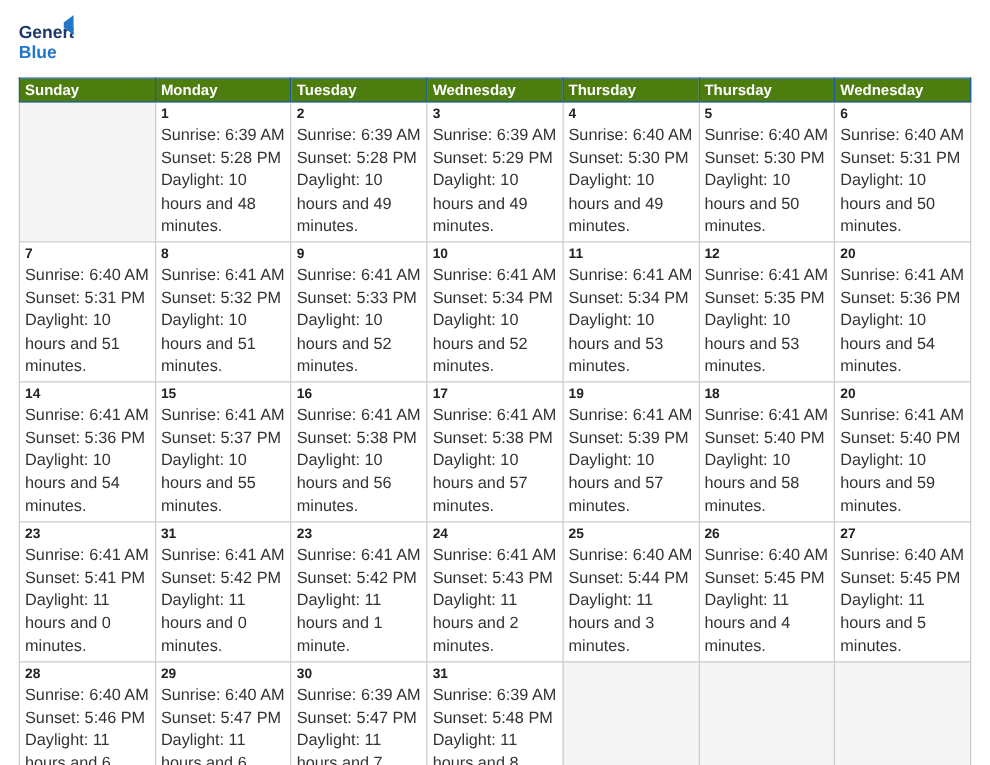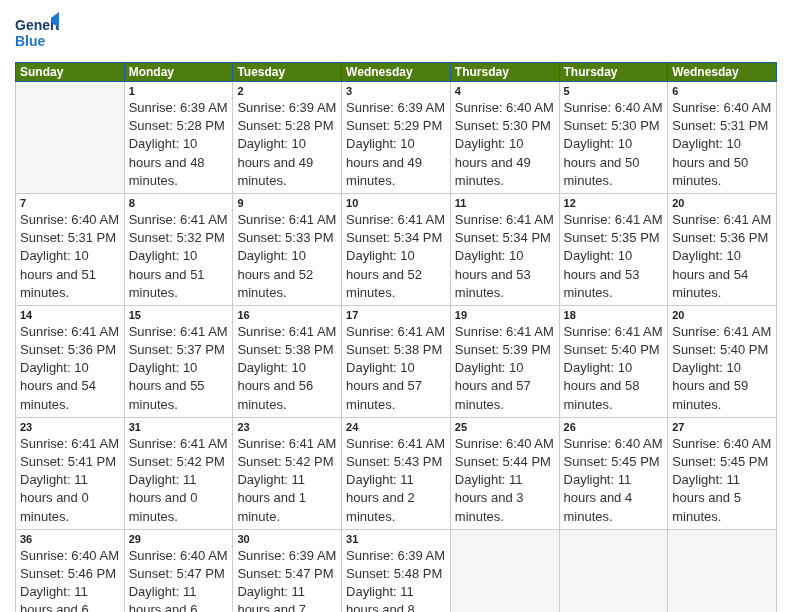--- a/index.html
+++ b/index.html
@@ -173,21 +173,21 @@
           <td><span class="day-num">24</span>
         <span class="day-info">Sunrise: 6:41 AM<br>Sunset: 5:43 PM<br>Daylight: 11 hours and 2 minutes.</span></td>
           <td><span class="day-num">25</span>
         <span class="day-info">Sunrise: 6:40 AM<br>Sunset: 5:44 PM<br>Daylight: 11 hours and 3 minutes.</span></td>
           <td><span class="day-num">26</span>
         <span class="day-info">Sunrise: 6:40 AM<br>Sunset: 5:45 PM<br>Daylight: 11 hours and 4 minutes.</span></td>
           <td><span class="day-num">27</span>
         <span class="day-info">Sunrise: 6:40 AM<br>Sunset: 5:45 PM<br>Daylight: 11 hours and 5 minutes.</span></td>
         </tr>
         <tr>
-          <td><span class="day-num">36</span>
+          <td><span class="day-num">28</span>
         <span class="day-info">Sunrise: 6:40 AM<br>Sunset: 5:46 PM<br>Daylight: 11 hours and 6 minutes.</span></td>
           <td><span class="day-num">29</span>
         <span class="day-info">Sunrise: 6:40 AM<br>Sunset: 5:47 PM<br>Daylight: 11 hours and 6 minutes.</span></td>
           <td><span class="day-num">30</span>
         <span class="day-info">Sunrise: 6:39 AM<br>Sunset: 5:47 PM<br>Daylight: 11 hours and 7 minutes.</span></td>
           <td><span class="day-num">31</span>
         <span class="day-info">Sunrise: 6:39 AM<br>Sunset: 5:48 PM<br>Daylight: 11 hours and 8 minutes.</span></td>
           <td class="empty"></td>
           <td class="empty"></td>
           <td class="empty"></td>

